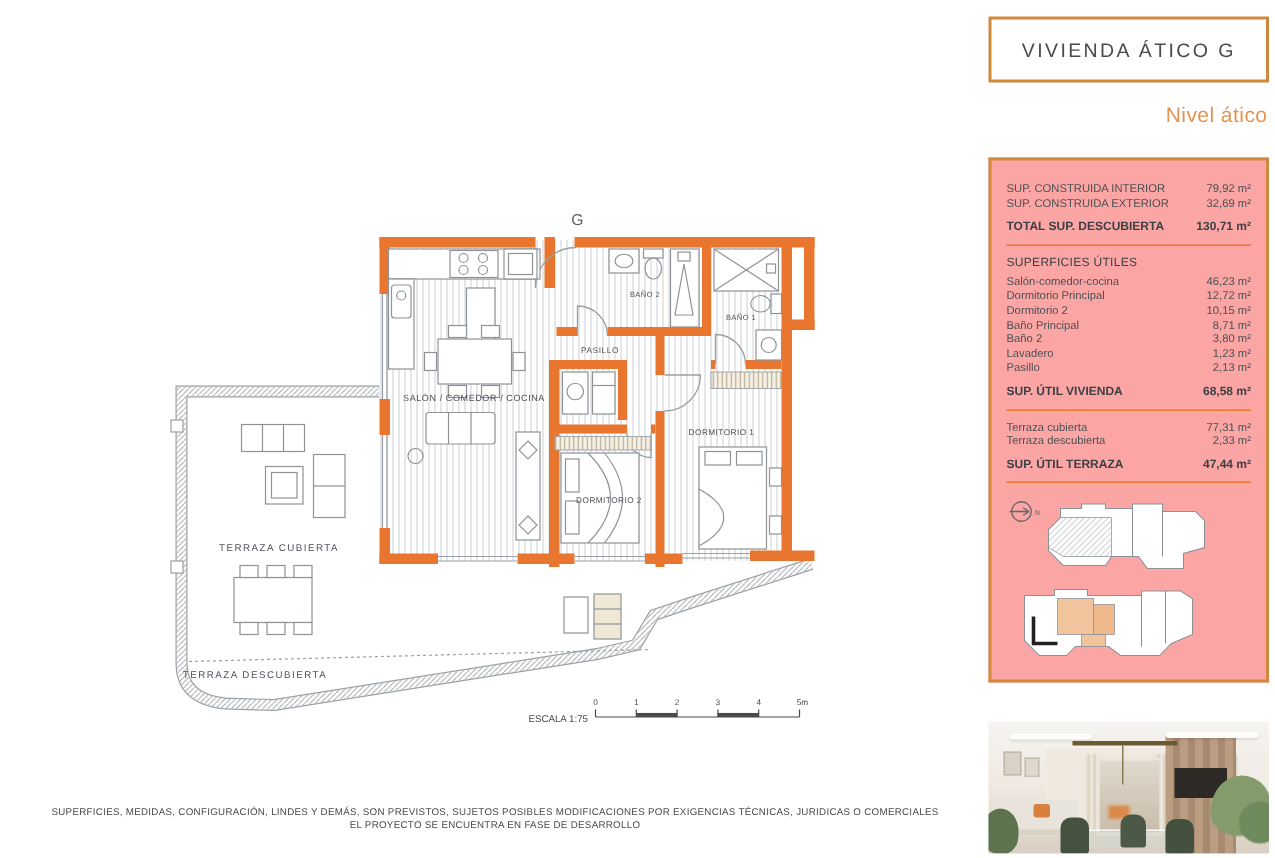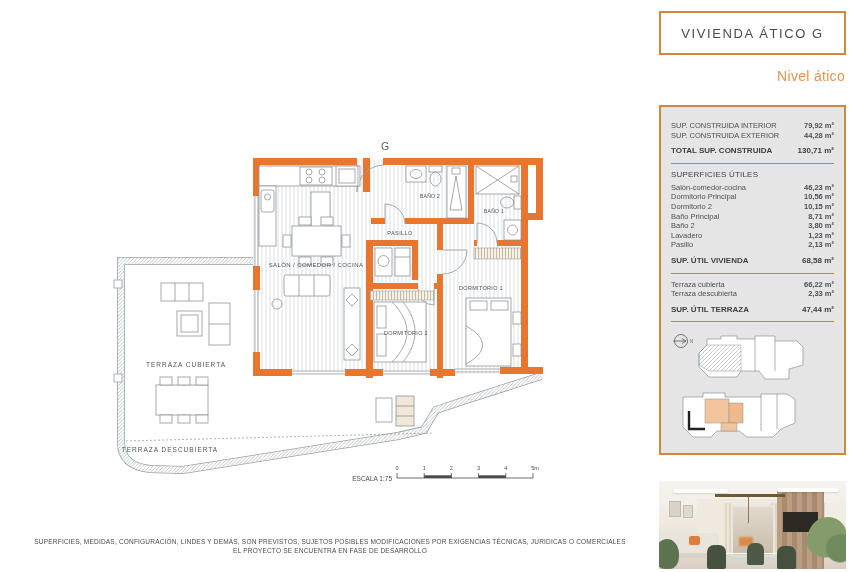--- a/index.html
+++ b/index.html
@@ -5,23 +5,23 @@
   html,body{margin:0;padding:0;}
   body{width:850px;height:572px;background:#ffffff;position:relative;overflow:hidden;
        font-family:"Liberation Sans",sans-serif;color:#3f4347;}
   
   .title-box{position:absolute;left:659px;top:11px;width:187px;height:44px;
     border:2px solid #D0883E;box-sizing:border-box;display:flex;align-items:center;
     justify-content:center;font-size:13px;letter-spacing:1.6px;color:#4a4a4a;background:#fff;}
   .subtitle{position:absolute;right:5px;top:71px;width:250px;text-align:right;
     font-size:14px;line-height:11px;color:#E59350;letter-spacing:.3px;}
   .panel{position:absolute;left:659px;top:105px;width:187px;height:350px;
-    border:2px solid #D0883E;box-sizing:border-box;padding:14px 10px 24px 10px;background:#e5e5e5;}
+    border:2px solid #D0883E;box-sizing:border-box;padding:14px 10px 24px 10px;background:#fca5a5;}
   .row{display:flex;justify-content:space-between;font-size:7.5px;line-height:9.6px;color:#4b4f53;}
-  .row .val{white-space:nowrap;font-weight:bold;}
+  .row .val{white-space:nowrap;}
   .row.total{font-weight:bold;font-size:8px;color:#3c4044;margin-top:6px;}
   .sep{border-top:1.5px solid #E8762E;margin:7px 0 6px 0;}
   .heading{font-weight:normal;font-size:8px;letter-spacing:.2px;color:#3c4044;margin:1px 0 4px 0;}
   .minimap{position:absolute;left:8px;bottom:4px;}
   
   .photo{position:absolute;left:659px;top:481px;width:187px;height:88px;overflow:hidden;
     background:linear-gradient(#f6f4f1 0%,#efe9e1 48%,#d9cec1 100%);}
   .photo *{position:absolute;}
   .ph-light1{left:14px;top:8px;width:55px;height:4px;background:#fdfdfb;border-radius:2px;box-shadow:0 1px 2px rgba(0,0,0,.12);}
   .ph-light2{left:118px;top:7px;width:62px;height:4px;background:#fdfdfb;border-radius:2px;box-shadow:0 1px 2px rgba(0,0,0,.12);}
@@ -280,35 +280,35 @@
   <div>Nivel ático</div>
 </div>
 
 <div class="panel">
   <div class="row">
     <span>SUP. CONSTRUIDA INTERIOR</span>
     <span class="val">79,92 m²</span>
   </div>
   <div class="row">
     <span>SUP. CONSTRUIDA EXTERIOR</span>
-    <span class="val">44,28 m²</span>
+    <span class="val">32,69 m²</span>
   </div>
   <div class="row total">
-    <span>TOTAL SUP. CONSTRUIDA</span>
+    <span>TOTAL SUP. DESCUBIERTA</span>
     <span class="val">130,71 m²</span>
   </div>
   <div class="sep"></div>
   <div class="heading">SUPERFICIES ÚTILES</div>
   <div class="row">
     <span>Salón-comedor-cocina</span>
     <span class="val">46,23 m²</span>
   </div>
   <div class="row">
     <span>Dormitorio Principal</span>
-    <span class="val">10,56 m²</span>
+    <span class="val">12,72 m²</span>
   </div>
   <div class="row">
     <span>Dormitorio 2</span>
     <span class="val">10,15 m²</span>
   </div>
   <div class="row">
     <span>Baño Principal</span>
     <span class="val">8,71 m²</span>
   </div>
   <div class="row">
@@ -323,21 +323,21 @@
     <span>Pasillo</span>
     <span class="val">2,13 m²</span>
   </div>
   <div class="row total">
     <span>SUP. ÚTIL VIVIENDA</span>
     <span class="val">68,58 m²</span>
   </div>
   <div class="sep"></div>
   <div class="row">
     <span>Terraza cubierta</span>
-    <span class="val">66,22 m²</span>
+    <span class="val">77,31 m²</span>
   </div>
   <div class="row">
     <span>Terraza descubierta</span>
     <span class="val">2,33 m²</span>
   </div>
   <div class="row total">
     <span>SUP. ÚTIL TERRAZA</span>
     <span class="val">47,44 m²</span>
   </div>
   <div class="sep"></div>

